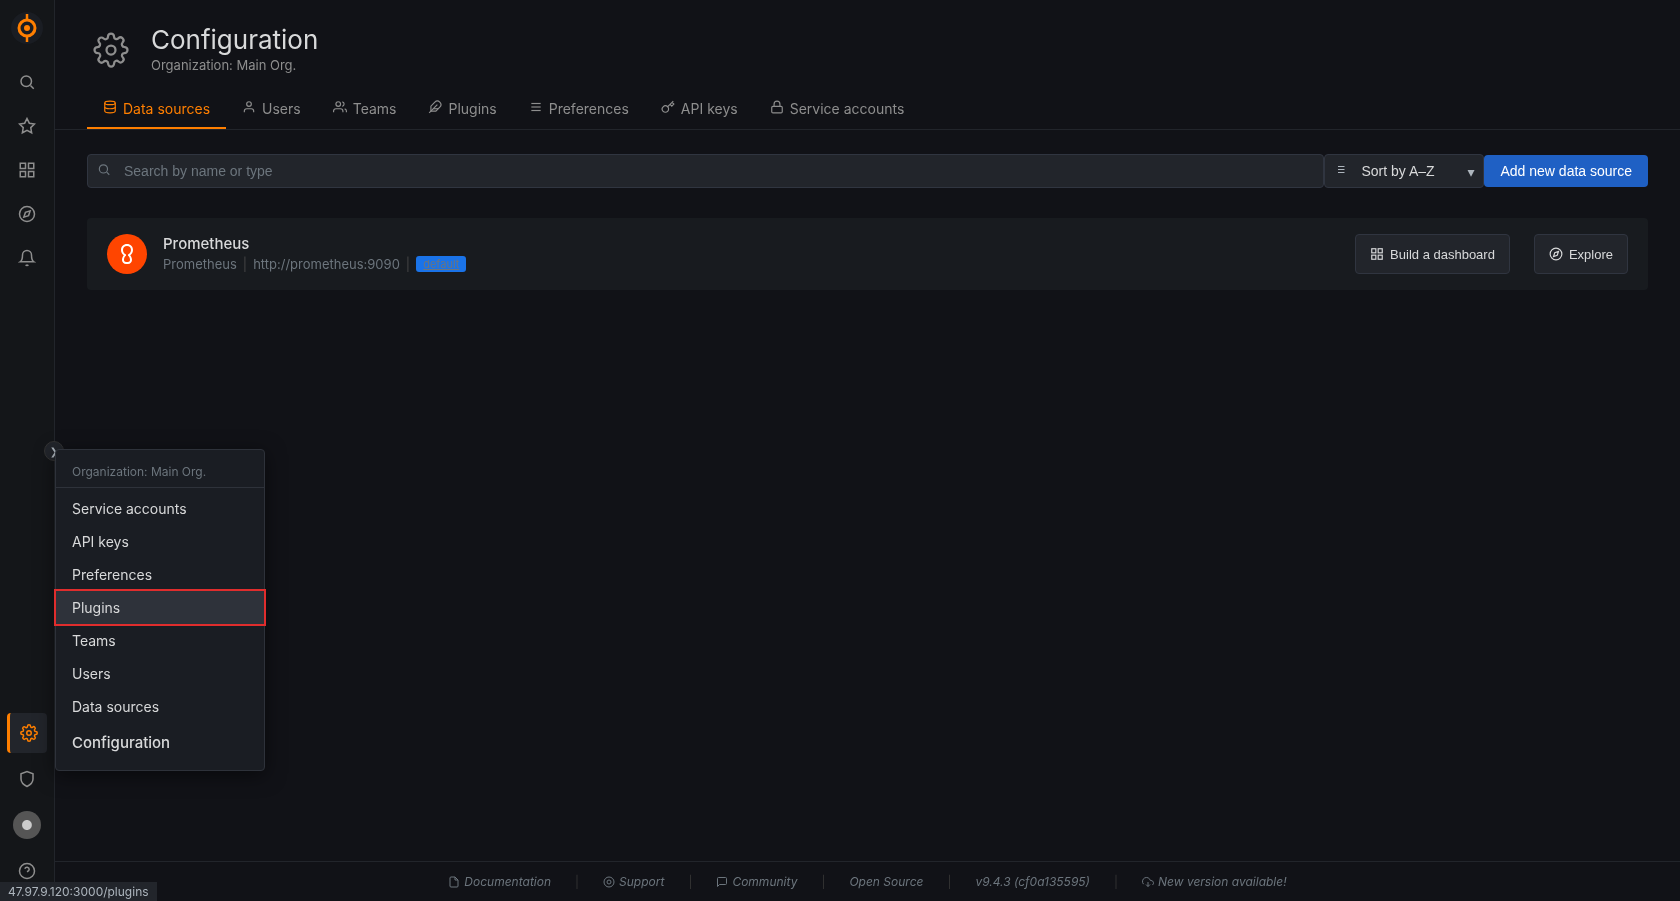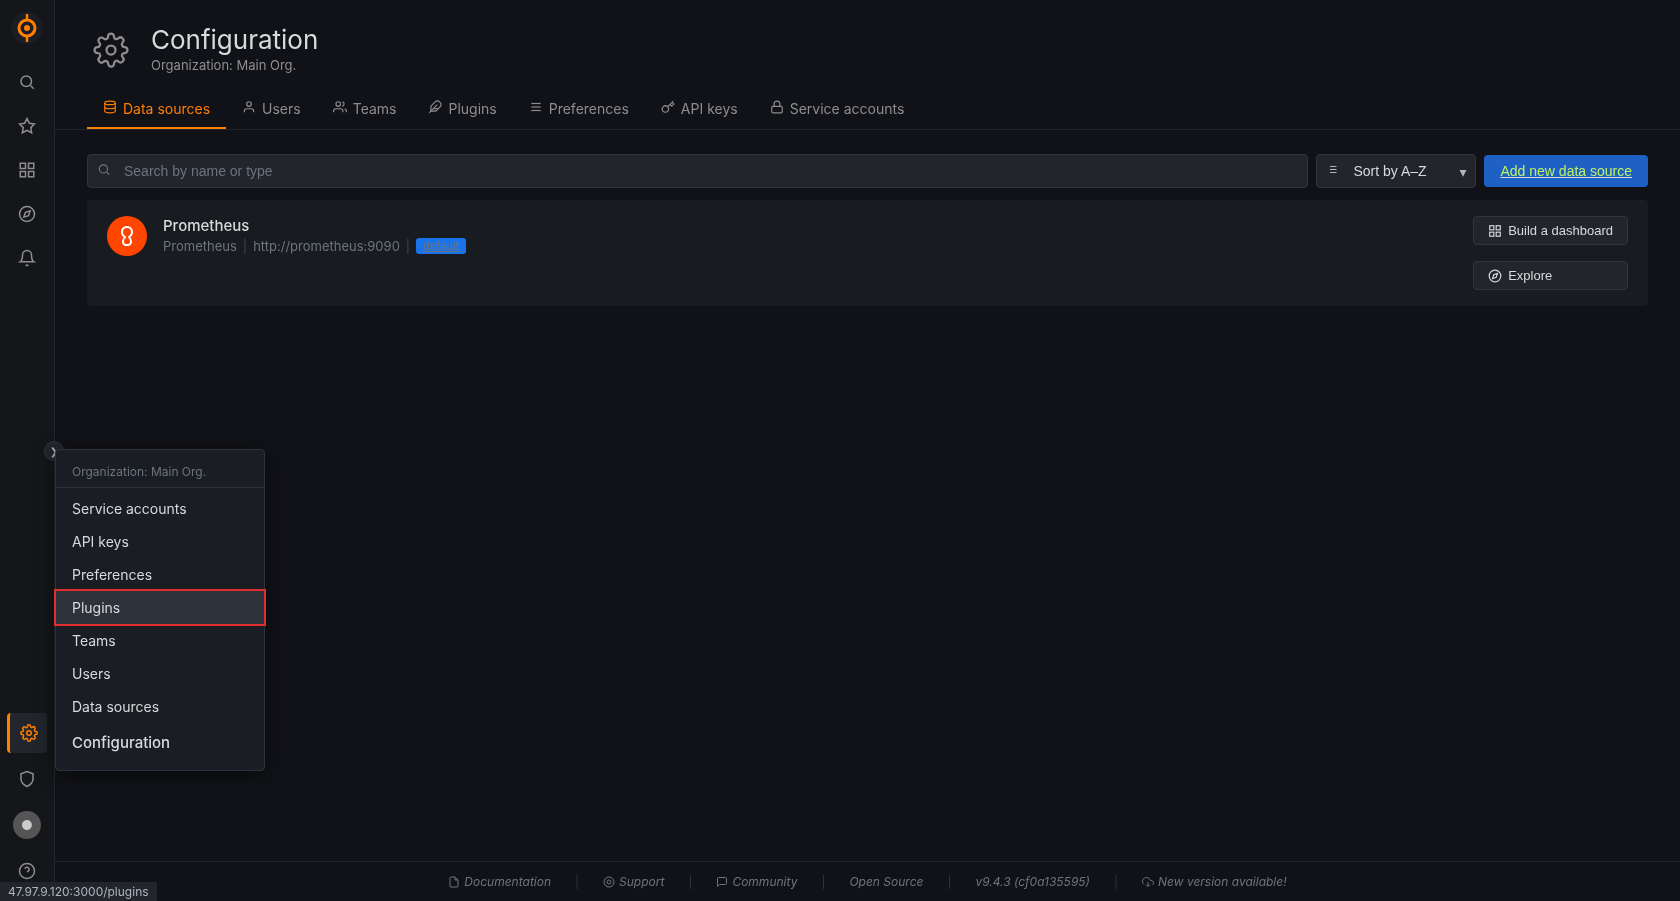--- a/index.html
+++ b/index.html
@@ -140,24 +140,23 @@
 
     
     .content {
       padding: 24px 32px;
       flex: 1;
     }
 
     
     .search-bar {
       display: flex;
-      gap: 8px;
-      margin-bottom: 12px;
-      align-items: center;
-      text-decoration: underline;
+      gap: 0;
+      margin-bottom: 30px;
+      align-items: center;
     }
     .search-input-wrap {
       flex: 1;
       position: relative;
     }
     .search-input-wrap input {
       width: 100%;
       background: #22252b;
       border: 1px solid #303540;
       border-radius: 4px;
@@ -206,21 +205,21 @@
       top: 50%;
       transform: translateY(-50%);
       color: #adb5bd;
       font-size: 12px;
     }
     .sort-select {
       padding-left: 36px;
     }
     .add-btn {
       background: #1f60c4;
-      color: #bef264;
+      color: #ffffff;
       border: none;
       border-radius: 4px;
       padding: 8px 16px;
       font-size: 14px;
       cursor: pointer;
       white-space: nowrap;
     }
 
     
     .datasource-row {
@@ -261,22 +260,21 @@
     .ds-badge {
       background: #1a73e8;
       color: #fff;
       border-radius: 3px;
       padding: 1px 7px;
       font-size: 11px;
       text-decoration: underline;
     }
     .ds-actions {
       display: flex;
-      gap: 16px;
-      flex-direction: column;
+      gap: 24px;
     }
     .ds-action-btn {
       background: #22252b;
       color: #d8d9da;
       border: 1px solid #303540;
       border-radius: 4px;
       padding: 6px 14px;
       font-size: 13px;
       cursor: pointer;
       display: flex;

